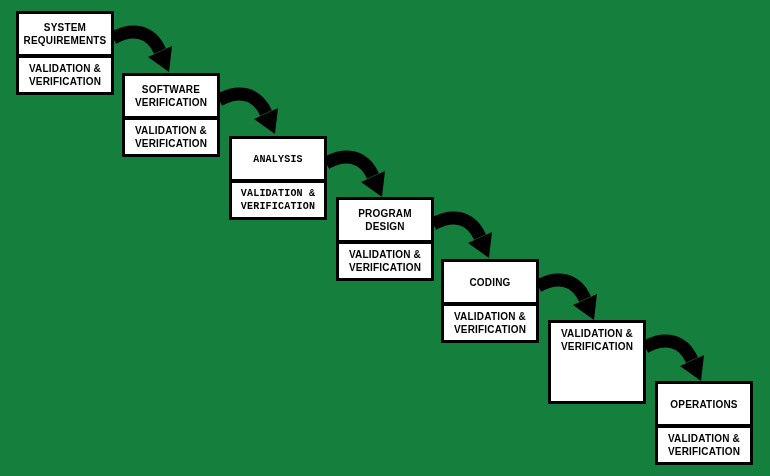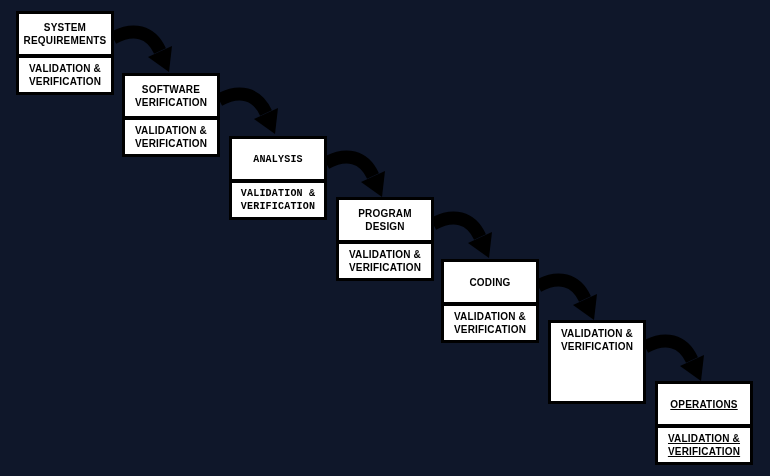--- a/index.html
+++ b/index.html
@@ -1,20 +1,20 @@
 <!DOCTYPE html>
 <html><head>
 <meta charset="utf-8">
 <style>
   html, body { margin: 0; padding: 0; background: #ffffff; }
   .canvas {
     position: relative;
     width: 770px;
     height: 476px;
-    background: #0f172a;
+    background: #15803d;
     font-family: "Liberation Sans", sans-serif;
     overflow: hidden;
   }
   .stage {
     position: absolute;
     width: 92px;
     height: 78px;
     border: 3px solid #000;
     background: #fff;
     box-sizing: content-box;
@@ -33,21 +33,21 @@
   }
   .stage-title { height: 40px; border-bottom: 4px solid #000; }
   .stage-vv    { height: 34px; }
 
   .s0 { left: 16px;  top: 11px;  }
   .s1 { left: 122px; top: 73px;  }
   .s2 { left: 229px; top: 136px; font-family: Liberation Mono, monospace; }
   .s3 { left: 336px; top: 197px; }
   .s4 { left: 441px; top: 259px; }
   .s5 { left: 548px; top: 320px; }
-  .s6 { left: 655px; top: 381px; text-decoration: underline; }
+  .s6 { left: 655px; top: 381px; }
 
   .arrow { position: absolute; width: 62px; height: 50px; }
   .a0 { left: 113px; top: 24px;  }
   .a1 { left: 219px; top: 86px;  }
   .a2 { left: 326px; top: 149px; }
   .a3 { left: 433px; top: 210px; }
   .a4 { left: 538px; top: 272px; }
   .a5 { left: 645px; top: 333px; }
 </style>
 </head>

